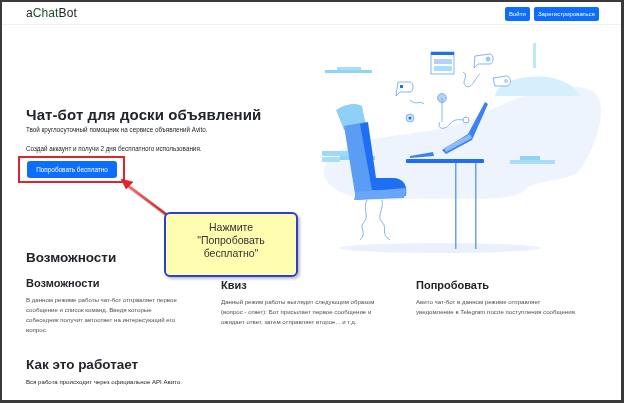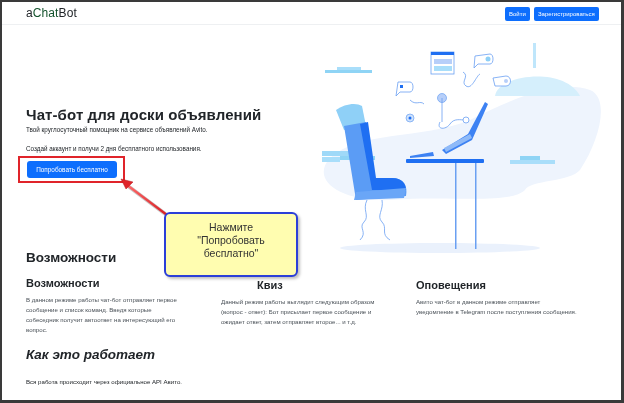--- a/index.html
+++ b/index.html
@@ -127,27 +127,27 @@
 <h2 class="section-title" style="left:26px; top:250px;">Возможности</h2>
 
 <h3 class="feat-title" style="left:26px; top:277px;">Возможности</h3>
 <div class="feat-text" style="left:26px; top:295px;">
   <div>В данном режиме работы чат-бот отправляет первое</div>
   <div>сообщение и список команд. Введя которые</div>
   <div>собеседник получит автоответ на интересующий его</div>
   <div>вопрос.</div>
 </div>
 
-<h3 class="feat-title" style="left:221px; top:279px;margin-left:36px;">Квиз</h3>
+<h3 class="feat-title" style="left:221px; top:279px;">Квиз</h3>
 <div class="feat-text" style="left:221px; top:297px;">
   <div>Данный режим работы выглядит следующим образом</div>
   <div>(вопрос - ответ): Бот присылает первое сообщение и</div>
   <div>ожидает ответ, затем отправляет второе... и т.д.</div>
 </div>
 
-<h3 class="feat-title" style="left:416px; top:279px;">Оповещения</h3>
+<h3 class="feat-title" style="left:416px; top:279px;">Попробовать</h3>
 <div class="feat-text" style="left:416px; top:297px;">
   <div>Авито чат-бот в данном режиме отправляет</div>
   <div>уведомление в Telegram после поступления сообщения.</div>
 </div>
 
-<h2 class="section-title" style="left:26px; top:347px;font-style:italic;">Как это работает</h2>
+<h2 class="section-title" style="left:26px; top:357px;">Как это работает</h2>
 <p class="feat-text" style="left:26px; top:377px; color:#212529;">Вся работа происходит через официальное API Авито.</p>
 
 </body></html>

